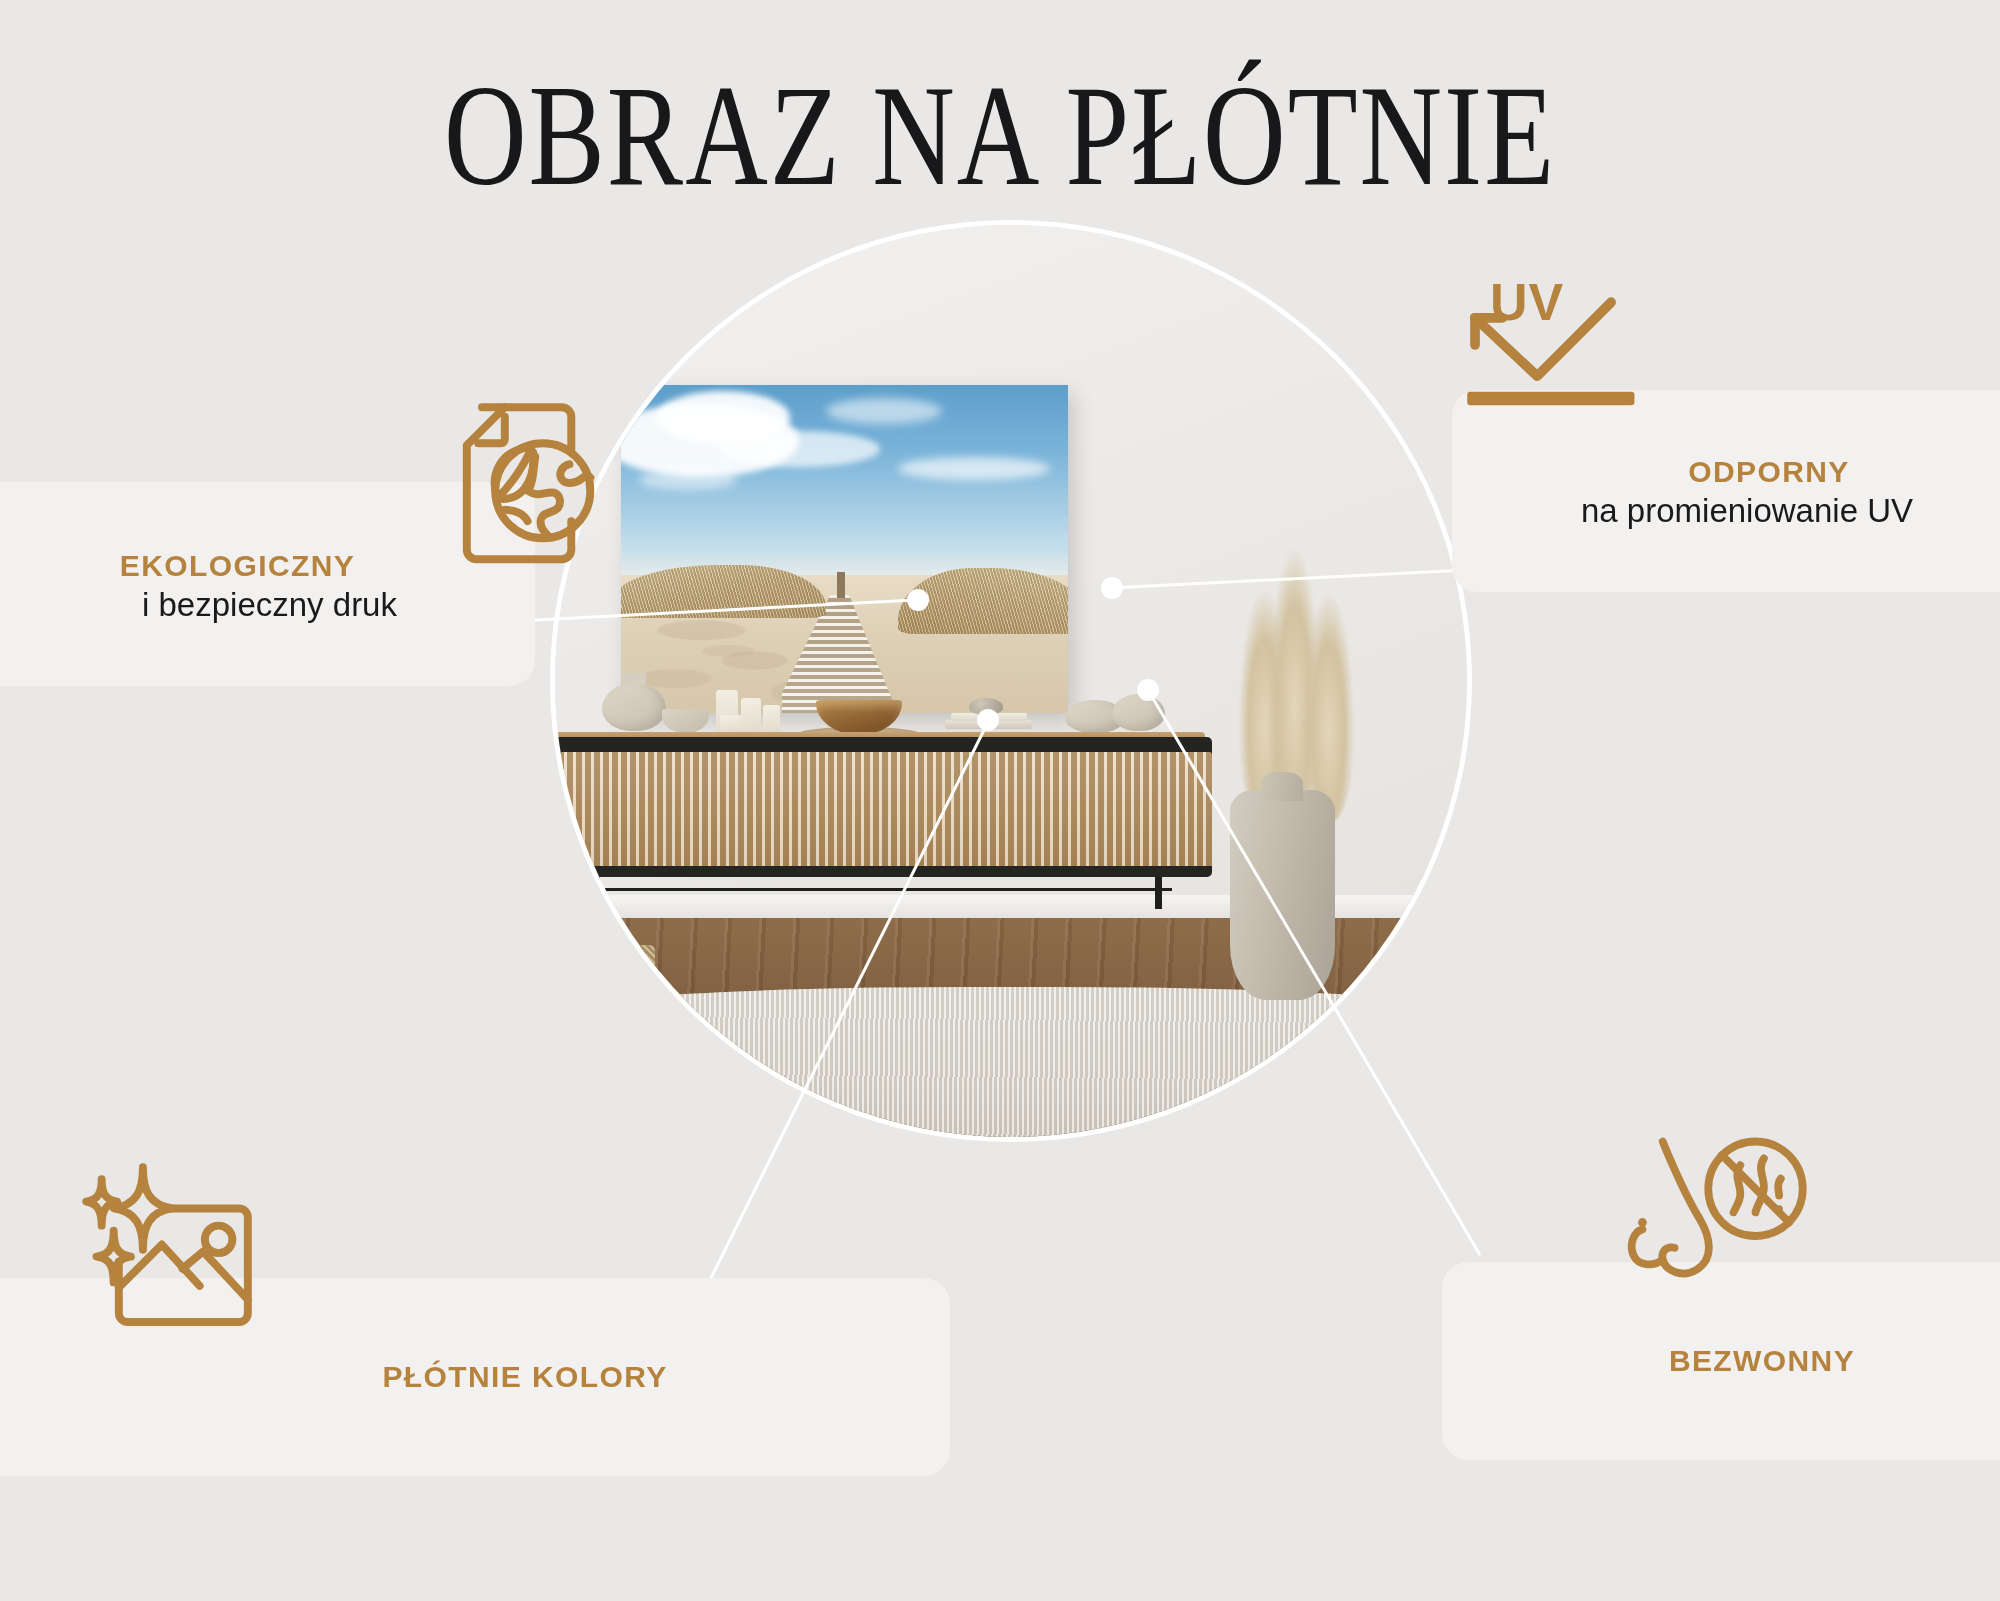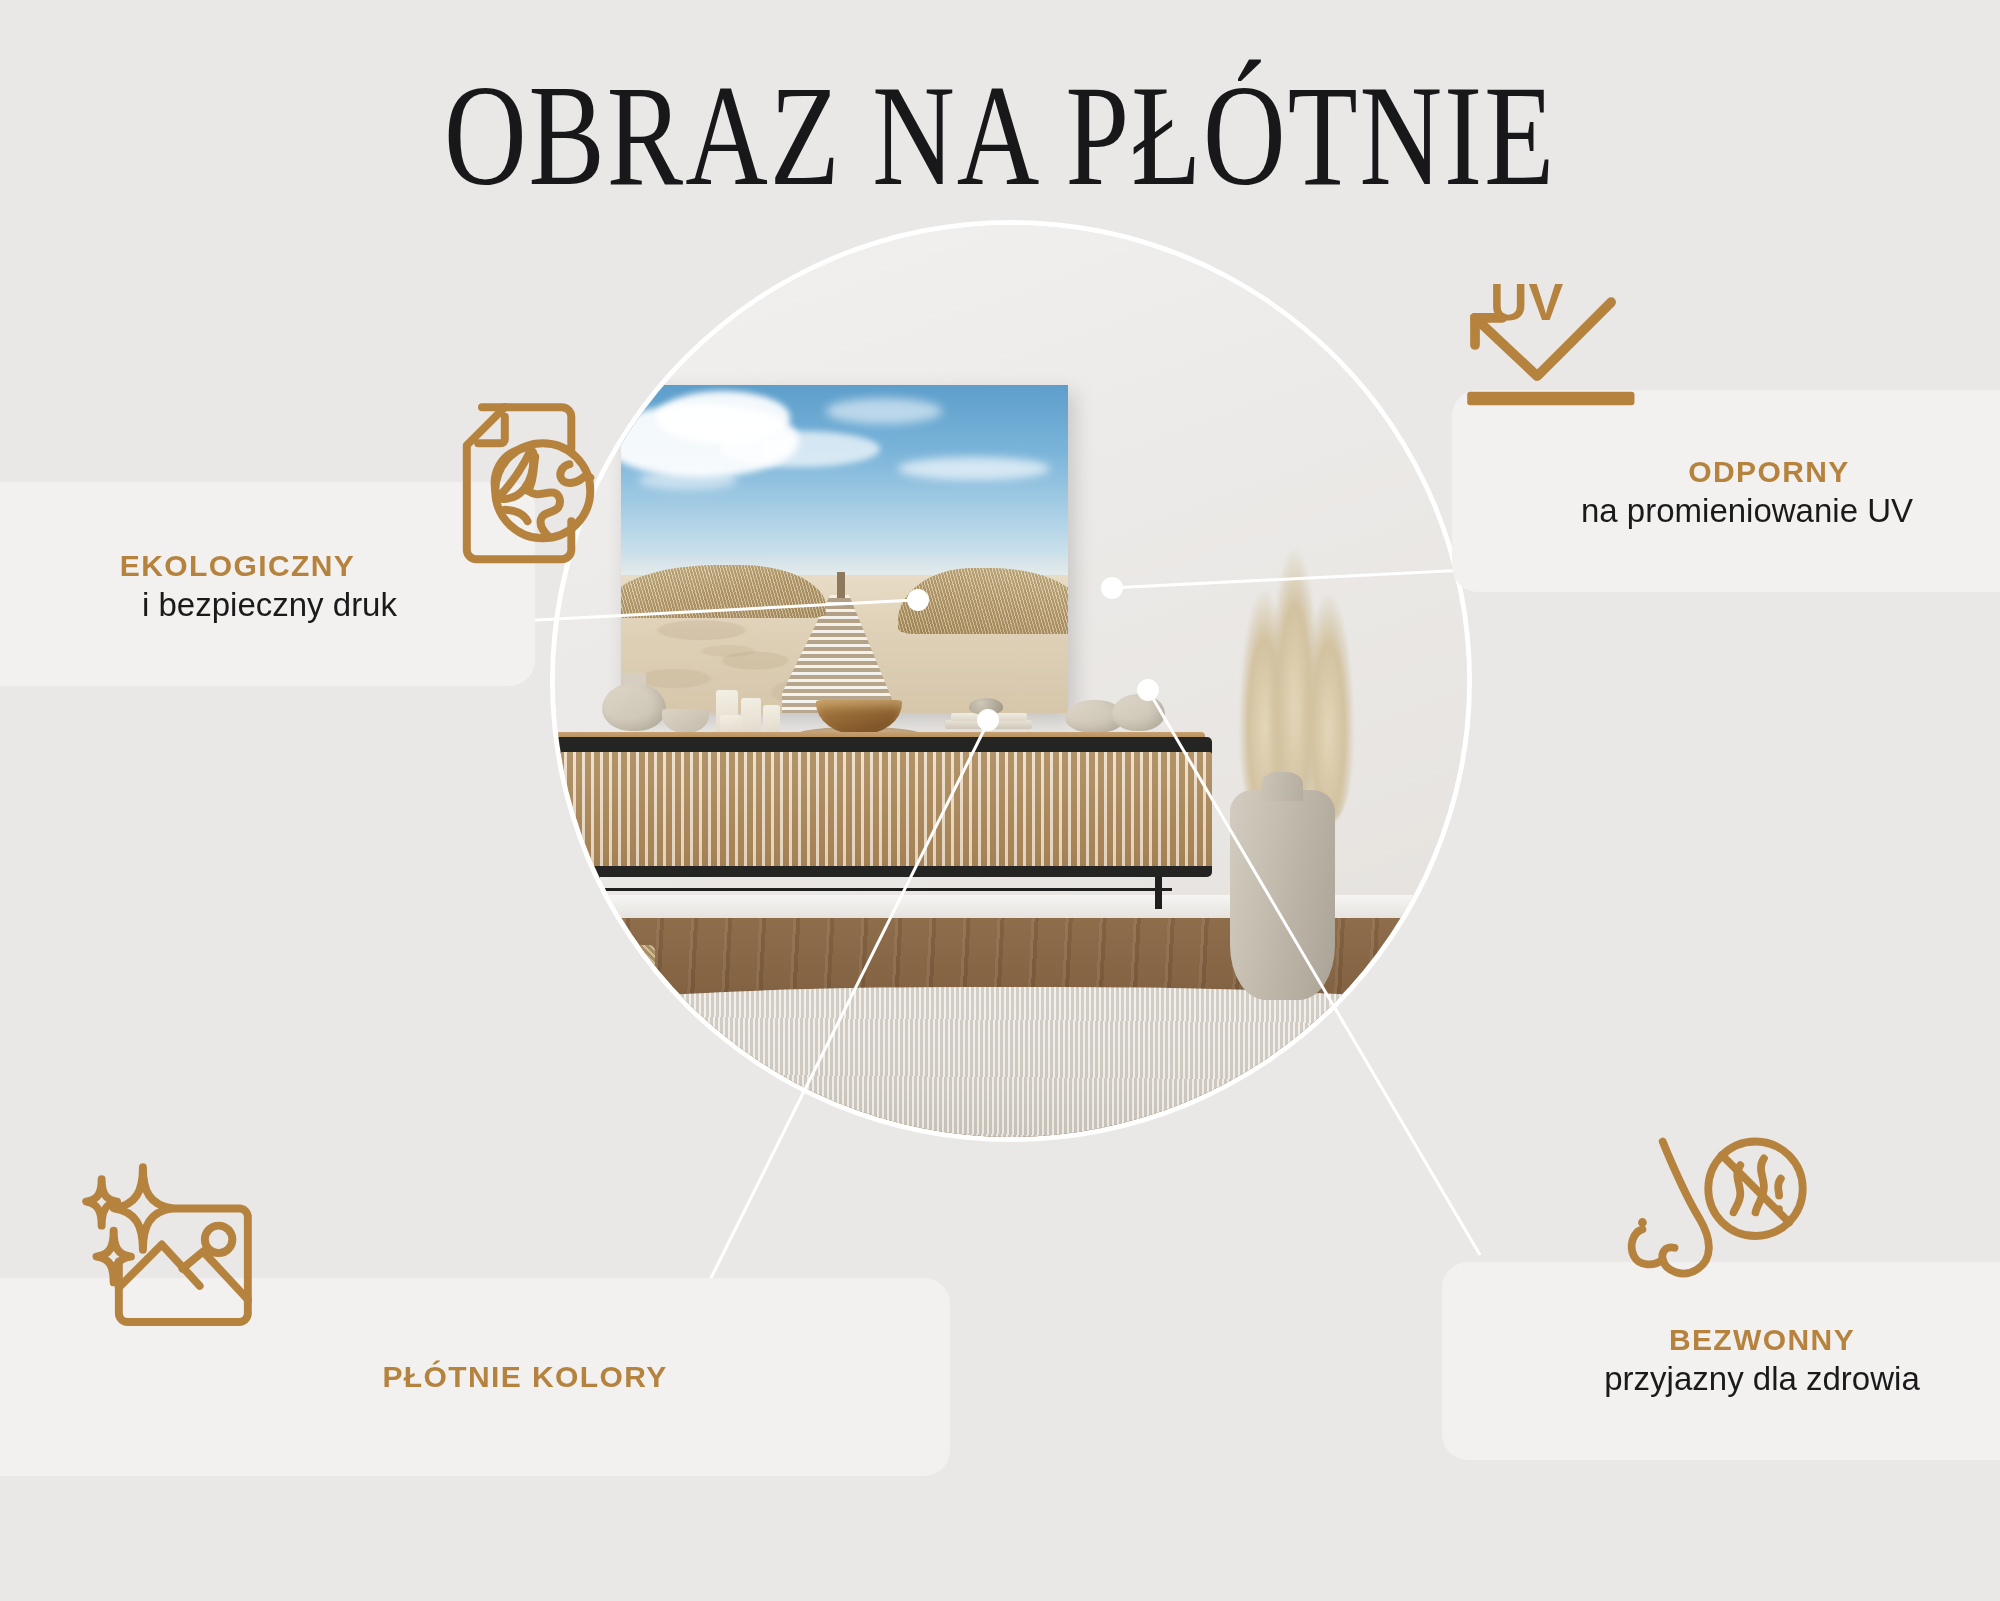--- a/index.html
+++ b/index.html
@@ -416,21 +416,20 @@
       <path d="M27 73 L52 48 L74 72"></path>
       <path d="M64 62 L76 52 L102 80"></path>
       <path d="M41 3 C41 17 37 25 24 27 C37 29 41 37 41 51 C41 37 45 29 58 27 C45 25 41 17 41 3 Z"></path>
       <path d="M17 10 C17 18 15 22 8 23 C15 24 17 29 17 37 C17 29 19 24 26 23 C19 22 17 18 17 10 Z"></path>
       <path d="M24 40 C24 49 22 54 14 55 C22 56 24 61 24 70 C24 61 26 56 34 55 C26 54 24 49 24 40 Z"></path>
     </g>
   </svg>
 
   <div class="card card-odor">
     <div class="card-title">BEZWONNY</div>
-    <div class="card-sub">przyjazny dla zdrowia</div>
   </div>
   <svg class="icon icon-odor" viewBox="0 0 110 96">
     <g fill="none" stroke="#b5833e" stroke-width="4.6" stroke-linecap="round" stroke-linejoin="round">
       <path d="M24 8 C24 8 36 38 46 54 C53 66 54 78 44 84 C36 89 26 85 24 78 C23 73 26 70 31 71"></path>
       <path d="M24 78 C19 82 10 82 7 76 C4 70 6 62 12 60"></path>
       <circle cx="12" cy="56" r="2.6" fill="#b5833e" stroke="none"></circle>
       <circle cx="79" cy="36" r="28"></circle>
       <path d="M59 16 L99 56"></path>
       <path d="M70 22 C66 28 70 33 70 39 C70 44 67 47 66 50"></path>
       <path d="M84 18 C80 24 84 29 84 35 C84 41 80 45 79 50"></path>

